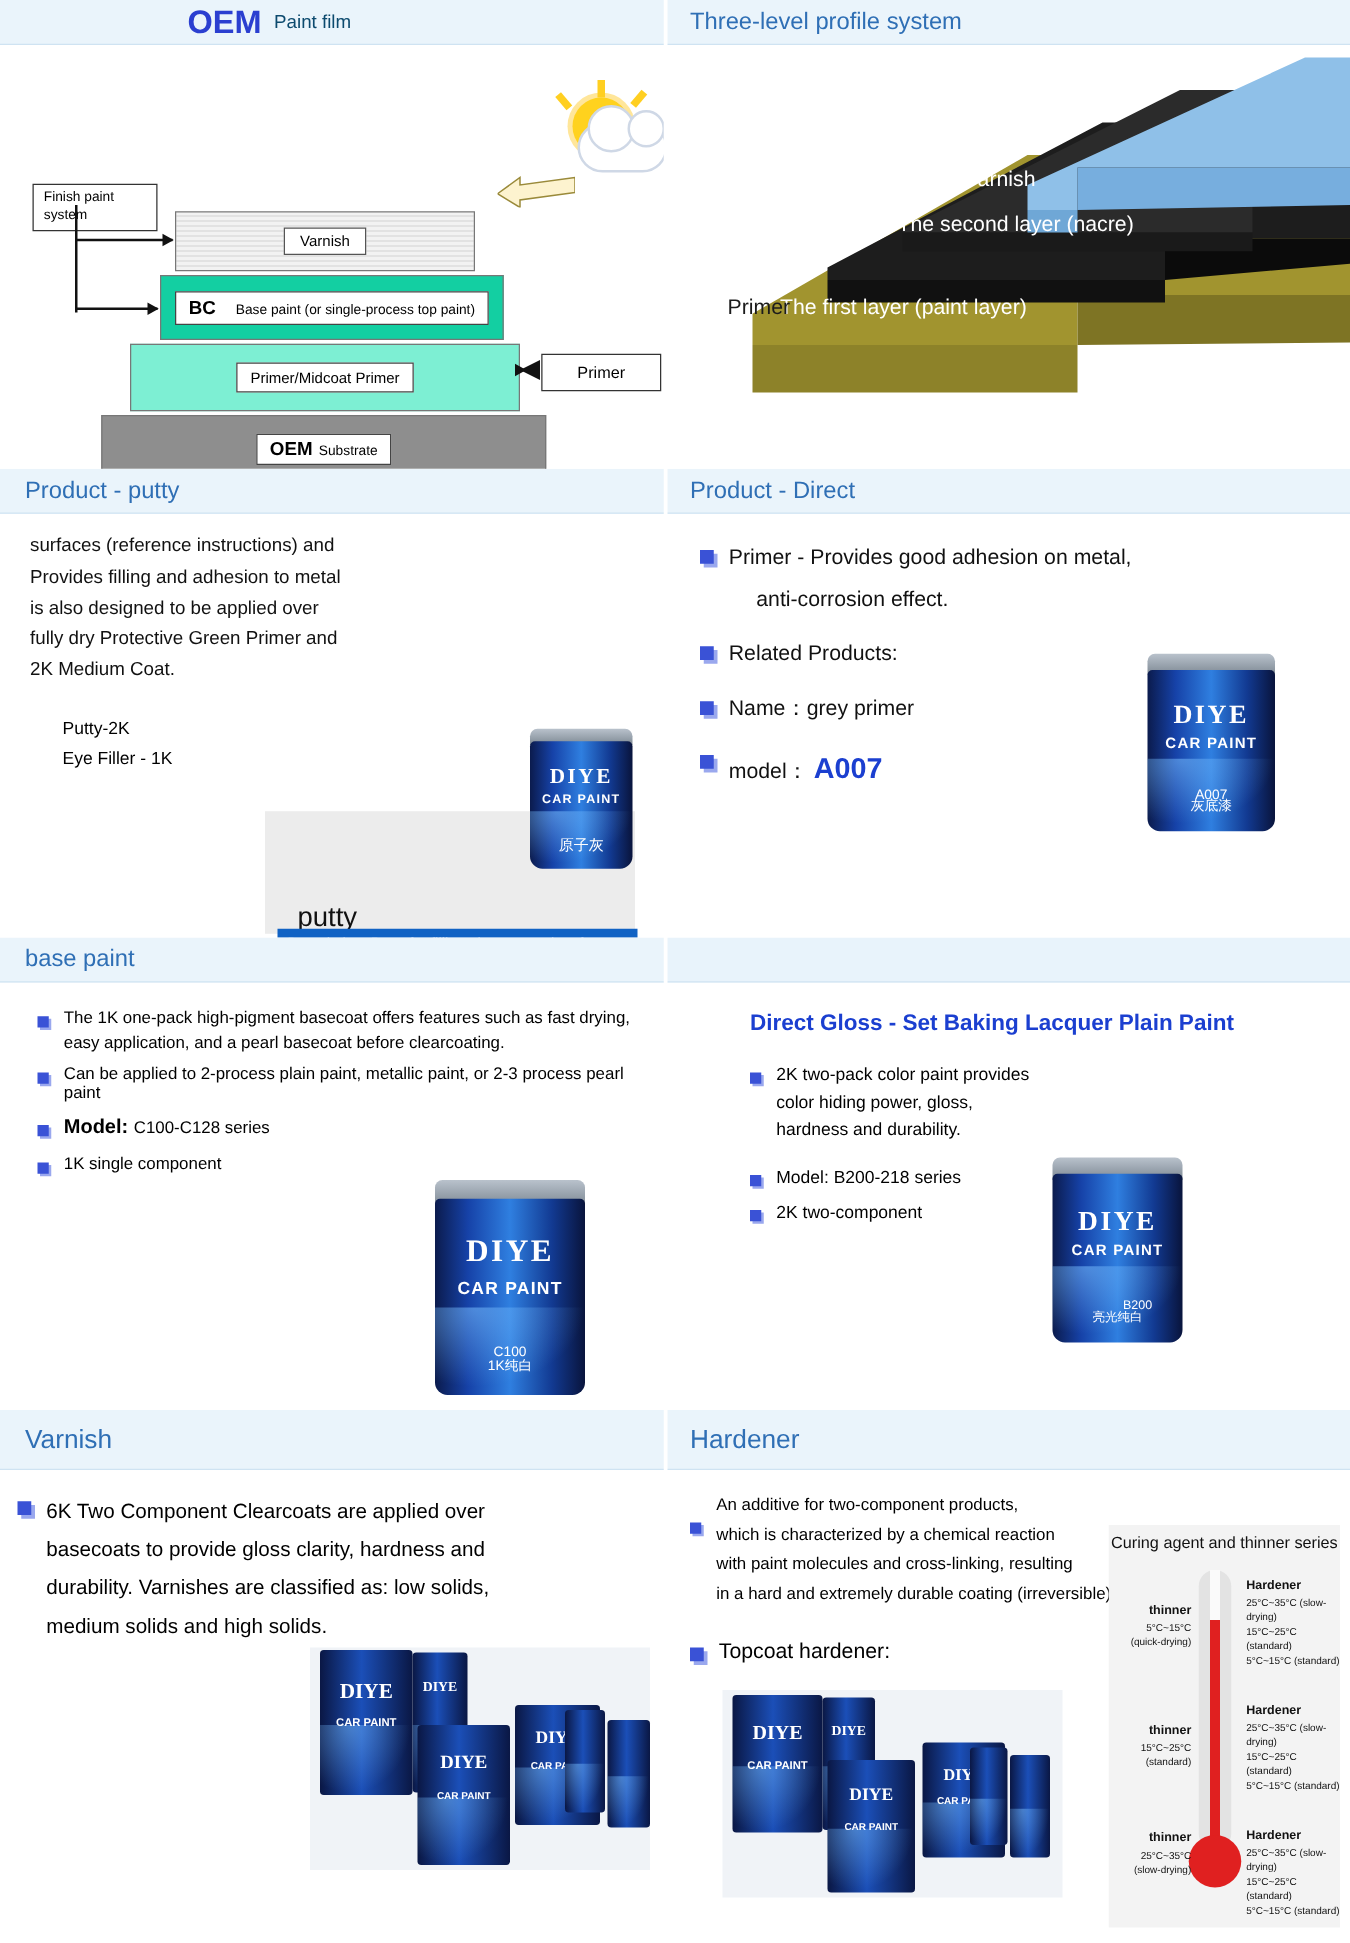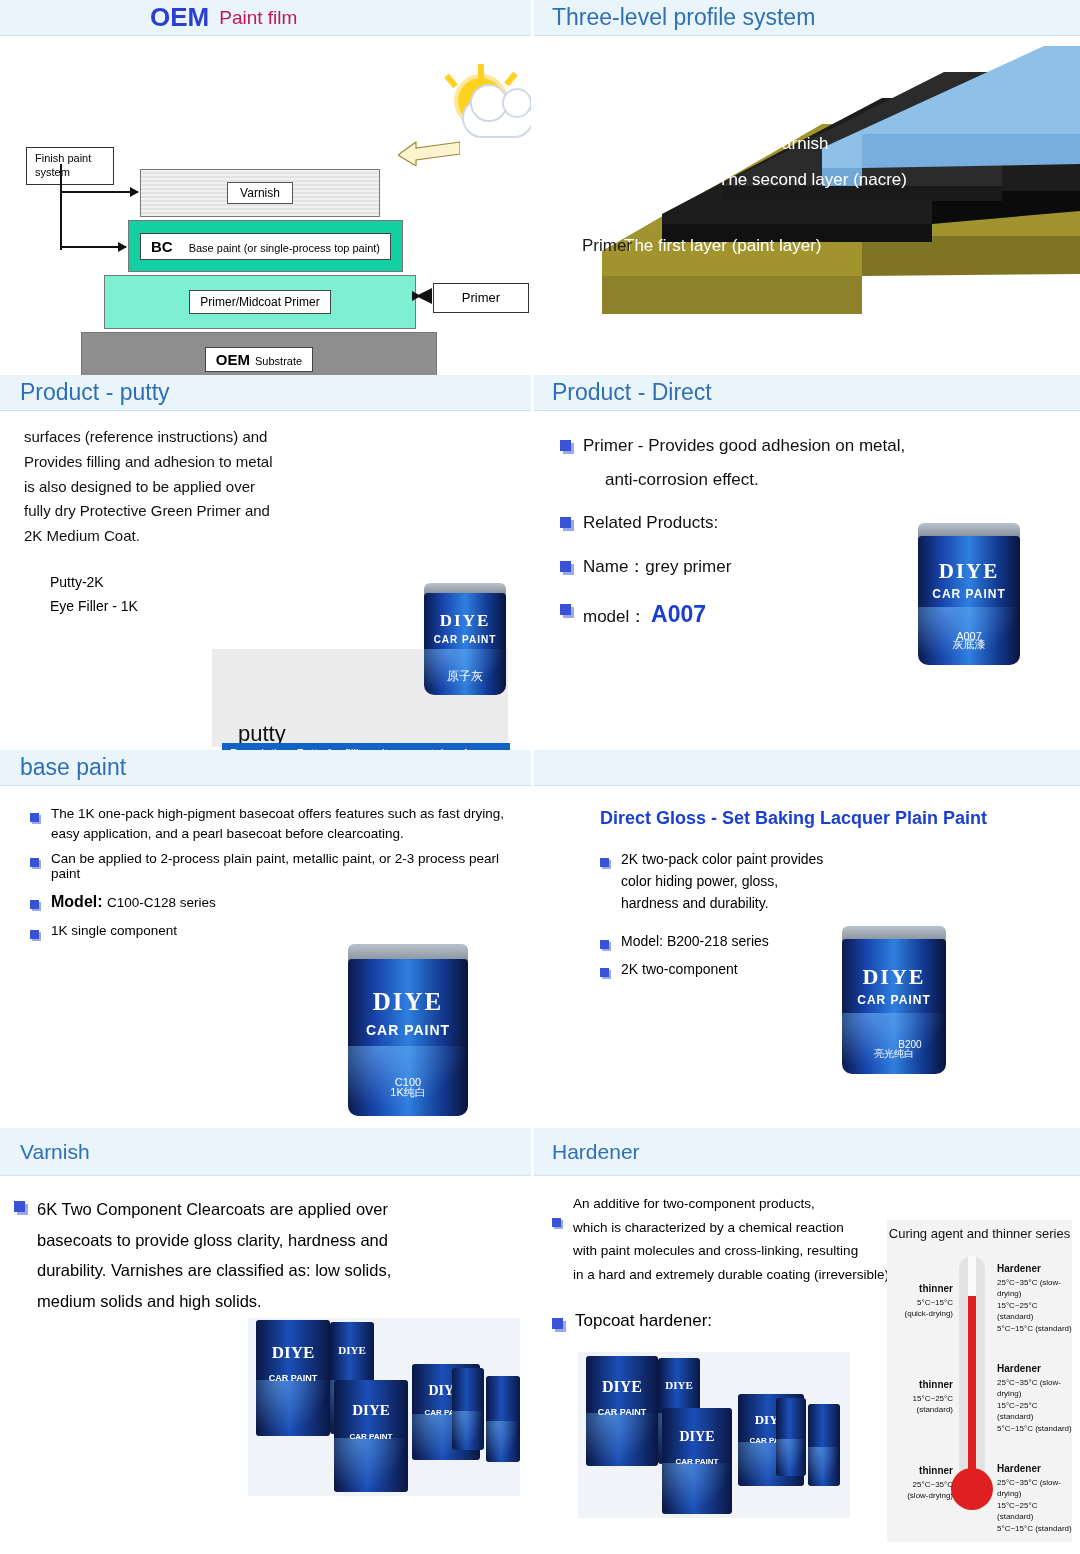--- a/index.html
+++ b/index.html
@@ -22,50 +22,50 @@
     position:absolute; left:531px; top:0; width:3px; height:1554px;
     background:#ffffff; z-index:30;
   }
   .hdr {
     background:#eaf4fb;
     height:36px;
     display:flex; align-items:center;
     padding-left:20px;
     border-bottom:1px solid #cfe3f2;
   }
-  .hdr-title { color:#2f6fb5; font-size:23px; }
+  .hdr-title { color:#2f6fb5; font-size:19px; }
   .hdr-blue { background:#e8f3fb; }
 
   
   .p1 { background:#fff; }
   .p1 .hdr-row {
     background:#eaf4fb; height:36px; display:flex; align-items:center; gap:10px; padding-left:150px;
     border-bottom:1px solid #cfe3f2;
   }
   .oem-big { color:#2b3fd0; font-size:26px; font-weight:bold; }
-  .oem-sub { color:#be185d; font-size:19px; }
+  .oem-sub { color:#0c4a6e; font-size:15px; }
   .diagram { position:relative; height:339px; }
   .layer { position:absolute; border:1px solid #777; display:flex; align-items:center; justify-content:center; }
   .l-varnish { left:140px; top:133px; width:240px; height:48px; background:repeating-linear-gradient(0deg,#f2f2f2,#f2f2f2 2px,#e2e2e2 2px,#e2e2e2 4px); }
   .l-varnish-lbl { background:#fff; border:1px solid #555; font-size:12px; padding:3px 12px; }
   .l-bc { left:128px; top:184px; width:275px; height:52px; background:#13cfa2; }
   .l-bc-inner { background:#fff; border:1px solid #444; padding:4px 10px; display:flex; align-items:baseline; gap:16px; }
   .l-bc-inner b { font-size:15px; }
   .l-bc-inner span { font-size:11px; }
   .l-primer { left:104px; top:239px; width:312px; height:54px; background:#7defd3; }
   .l-primer-inner { background:#fff; border:1px solid #444; font-size:12px; padding:4px 10px; }
   .l-sub { left:81px; top:296px; width:356px; height:54px; background:#8e8e8e; }
   .l-sub-inner { background:#fff; border:1px solid #444; padding:3px 10px; display:flex; align-items:baseline; gap:5px; }
   .l-sub-inner b { font-size:15px; }
   .l-sub-inner span { font-size:11px; }
   .tag {
     position:absolute; background:#fff; border:1px solid #333; font-size:11px;
     padding:4px 8px; line-height:1.25;
   }
-  .tag-finish { left:26px; top:111px; width:88px; }
+  .tag-finish { left:26px; top:111px; width:100px; }
   .tag-primer { left:433px; top:247px; width:96px; text-align:center; font-size:13px; padding:6px 8px;}
   .brk { position:absolute; left:60px; top:128px; width:2px; height:86px; background:#111; }
   .arr-h { position:absolute; height:2px; background:#111; }
   .arr-h::after {
     content:""; position:absolute; right:-1px; top:-4px;
     border-left:9px solid #111; border-top:5px solid transparent; border-bottom:5px solid transparent;
   }
   .sun { position:absolute; left:458px; top:42px; width:46px; height:46px; background:#ffd21e; border-radius:50%;
          box-shadow:0 0 0 4px rgba(255,200,30,.45); }
   .sunray { position:absolute; background:#ffcf21; width:6px; height:14px; }

